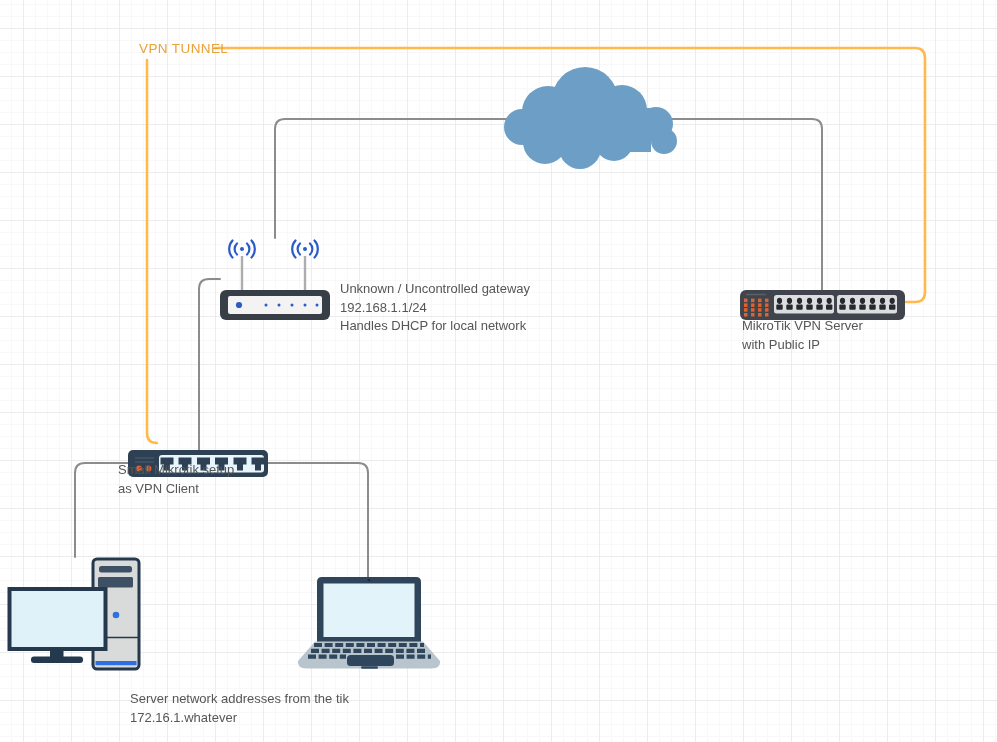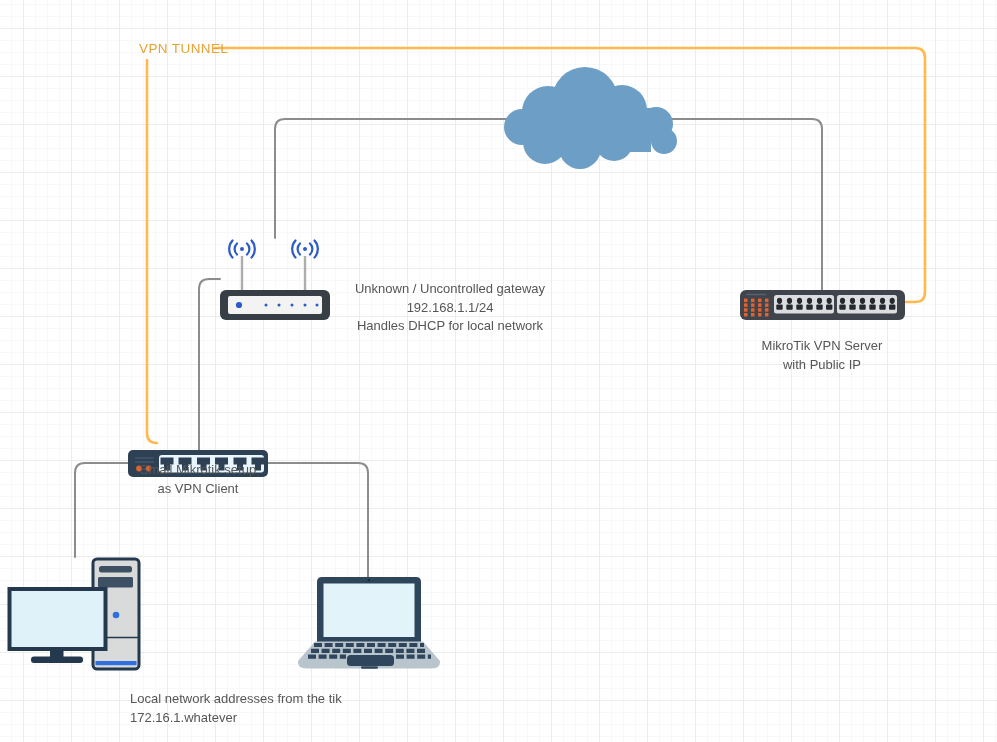--- a/index.html
+++ b/index.html
@@ -18,21 +18,21 @@
     font-family:"Liberation Sans","DejaVu Sans",sans-serif;
   }
   .layer{position:absolute;left:0;top:0;}
   .lbl{
     position:absolute;
     font-size:13px;
     line-height:18.5px;
     color:#565656;
     white-space:pre-wrap;
   }
-  .lbl.center{text-align:center;}
+  .lbl.center{text-align:left;}
   .lbl.tunnel{
     color:#E8A137;
     font-size:13.5px;
     letter-spacing:.4px;
     line-height:15px;
   }
 </style>
 </head>
 <body>
 
@@ -186,23 +186,23 @@
       <rect x="361" y="666.2" width="17" height="2.6" rx="1.3" fill="#30465C"></rect>
     </g>
   </svg>
 
   <div class="lbl tunnel" style="left:124px; top:41px;margin-left:15px;">VPN TUNNEL</div>
 
   <div class="lbl center" style="left:340px; top:280px; width:220px;">Unknown / Uncontrolled gateway
 192.168.1.1/24
 Handles DHCP for local network</div>
 
-  <div class="lbl center" style="left:742px; top:337px; width:160px;">MikroTik VPN Server
+  <div class="lbl center" style="left:742px; top:317px; width:160px;">MikroTik VPN Server
 with Public IP</div>
 
 
   <div class="lbl center" style="left:118px; top:461px; width:160px;">Small Mikrotik setup
 as VPN Client</div>
 
-  <div class="lbl" style="left:130px; top:689px; line-height:19px;">Local network addresses from the tik
+  <div class="lbl" style="left:130px; top:689px; line-height:19px;">Server network addresses from the tik
 172.16.1.whatever</div>
 
 </div>
 
 </body></html>

